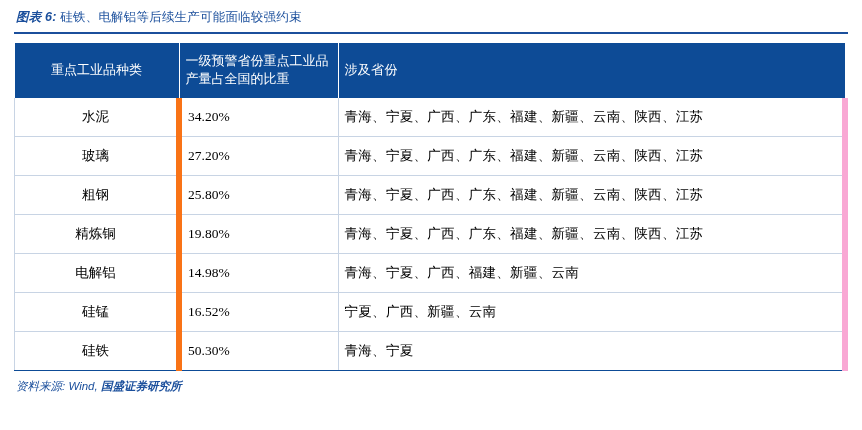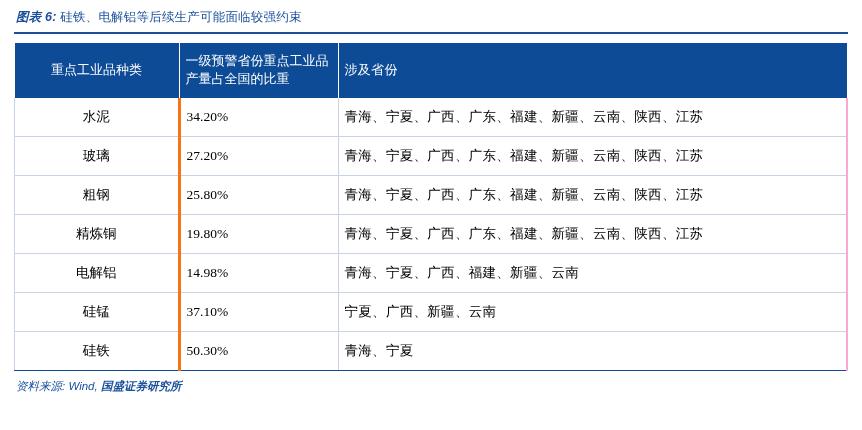--- a/index.html
+++ b/index.html
@@ -60,34 +60,34 @@
     padding: 10px 6px;
     border-bottom: 1px solid #c8d4e4;
     vertical-align: middle;
   }
   table.data tbody tr:last-child td {
     border-bottom: 1.2px solid #0d4b96;
   }
   .c-cat {
     width: 152px;
     text-align: center;
-    border-right: 3px solid #f97316;
+    border-right: 6px solid #f97316;
   }
   .c-val {
     width: 146px;
     text-align: left;
     border-right: 1px solid #c8d4e4;
   }
   .c-prov {
     text-align: left;
     padding-left: 16px;
     letter-spacing: 0.3px;
   }
   .side-border-l { border-left: 1px solid #c8d4e4; }
-  .side-border-r { border-right: 2px solid #f9a8d4; }
+  .side-border-r { border-right: 6px solid #f9a8d4; }
   .source {
     position: absolute;
     left: 16px;
     bottom: 10px;
     font-size: 11.5px;
     color: #1b4f9c;
     font-family: "Liberation Sans", sans-serif;
     font-style: italic;
   }
   .source b { font-weight: bold; font-style: italic; margin-top: 48px; }
@@ -132,21 +132,21 @@
         <td class="c-val">19.80%</td>
         <td class="c-prov side-border-r">青海、宁夏、广西、广东、福建、新疆、云南、陕西、江苏</td>
       </tr>
       <tr>
         <td class="c-cat side-border-l">电解铝</td>
         <td class="c-val">14.98%</td>
         <td class="c-prov side-border-r">青海、宁夏、广西、福建、新疆、云南</td>
       </tr>
       <tr>
         <td class="c-cat side-border-l">硅锰</td>
-        <td class="c-val">37.10%</td>
+        <td class="c-val">16.52%</td>
         <td class="c-prov side-border-r">宁夏、广西、新疆、云南</td>
       </tr>
       <tr>
         <td class="c-cat side-border-l">硅铁</td>
         <td class="c-val">50.30%</td>
         <td class="c-prov side-border-r">青海、宁夏</td>
       </tr>
     </tbody>
   </table>
 

